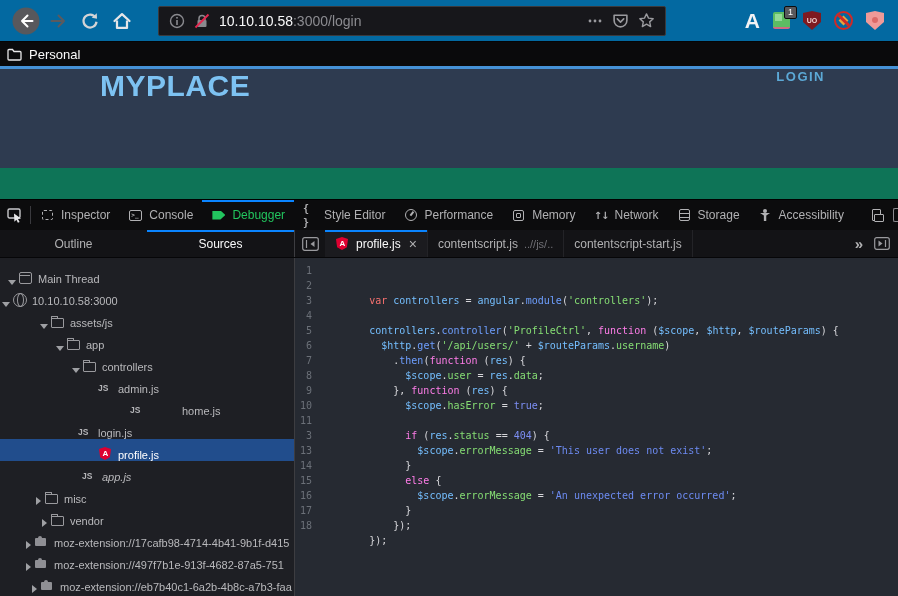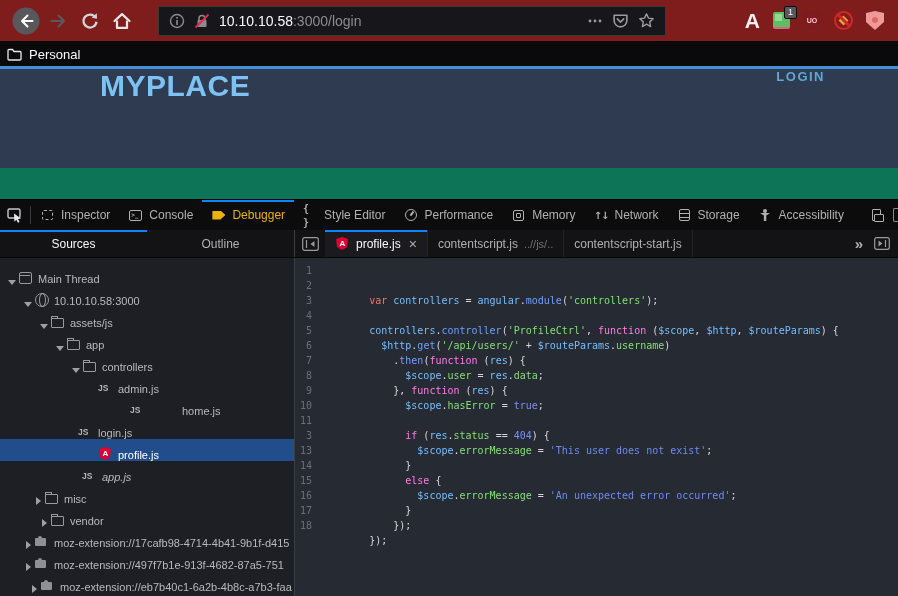--- a/index.html
+++ b/index.html
@@ -6,21 +6,21 @@
     --accent:#0a84ff; --container-line:#4591d7; --slate:#2e3b50; --brand:#7dc2f2;
     --login:#5ca9d6; --green:#0e7457; --selrow:#214d8c; --angular:#dd0031;
     --tok-pl:#d7d7db; --tok-cy:#75bfff; --tok-bl:#6e9fff; --tok-gr:#86de74;
     --tok-pk:#ff7de9; --tok-rd:#f7716f; --tok-nv:#7d8ff5; --tok-sb:#6d8bf2;
   }
   *{box-sizing:border-box;margin:0;padding:0}
   html,body{width:898px;height:596px;overflow:hidden}
   body{background:#0c0c0d;font-family:"Liberation Sans",sans-serif;-webkit-font-smoothing:antialiased}
 
   
-  .navbar{height:42px;display:flex;align-items:center;padding:0 10px;background:#7f1d1d;border-bottom:1px solid #050507}
+  .navbar{height:42px;display:flex;align-items:center;padding:0 10px;background:#0369a1;border-bottom:1px solid #050507}
   .navbtn{width:32px;height:32px;display:flex;align-items:center;justify-content:center;flex:0 0 auto}
   .urlbar{flex:0 0 508px;height:30px;margin:0 0 0 20px;background:#17171b;border:1px solid #3a3a3e;border-radius:2px;display:flex;align-items:center;padding:0 10px;gap:9px}
   .urltext{flex:1;font-size:14px;color:#f9f9fa;white-space:nowrap;overflow:hidden}
   .urltext .dim{color:#8b8b90}
   .nav-spacer{flex:1}
   .extgroup{display:flex;align-items:center;gap:13px;padding-right:4px}
   .ext-a{font-size:21px;font-weight:600;color:#f2f2f4;line-height:1}
   .ext-green{width:17px;height:17px;background:#5dbd63;border-bottom:2px solid #d06a84;border-radius:2px;position:relative}
   .ext-green::before{content:"";position:absolute;top:2px;left:2px;width:7px;height:7px;background:#93d996}
   .badge{position:absolute;top:-6px;right:-7px;background:#58585c;color:#fff;font-size:9px;line-height:11px;padding:0 3px;border-radius:2px;border:1px solid #0c0c0d}
@@ -42,21 +42,21 @@
   .brand{margin-left:100px;font-size:30px;font-weight:bold;color:var(--brand);letter-spacing:.5px}
   .login{margin-left:auto;margin-right:73px;font-size:13px;font-weight:bold;color:var(--login);letter-spacing:1.5px}
   .green-band{height:31px;background:var(--green)}
 
   
   .dt-toolbar{height:31px;background:#0c0c0d;display:flex;align-items:stretch;border-top:1px solid #000}
   .pickbtn{width:30px;display:flex;align-items:center;justify-content:center}
   .vsep{width:1px;background:#3a3a3e;margin:6px 0}
   .dtabs{display:flex;align-items:stretch}
   .dtab{display:flex;align-items:center;gap:6px;padding:0 9px;position:relative;color:#b1b1b3;font-size:12px;cursor:default}
-  .dtab.active{color:#eab308}
+  .dtab.active{color:#22c55e}
   .dtab.active::before{content:"";position:absolute;top:0;left:0;right:0;height:2px;background:var(--accent)}
   .dt-right{margin-left:auto;display:flex;align-items:center;gap:8px}
   .sliver{width:6px;height:14px;border:1px solid #8a8a8e;border-right:none;border-radius:2px 0 0 2px;margin-right:-1px}
 
   
   .tbi{display:flex;align-items:center;justify-content:center;width:15px;height:15px;flex:0 0 15px}
   .i-inspector{width:11px;height:10px;border:1px dashed currentColor;border-radius:2px}
   .i-console{width:13px;height:11px;border:1px solid currentColor;border-radius:2px;position:relative}
   .i-console::before{content:">_";position:absolute;top:0px;left:1px;font:bold 6px "DejaVu Sans Mono",monospace;letter-spacing:0}
   .i-debugger{width:13px;height:9px;background:currentColor;clip-path:polygon(0 0,62% 0,100% 50%,62% 100%,0 100%)}
@@ -273,22 +273,22 @@
   <div class="dt-right">
     <span class="tbi">
         <span class="i-devices"></span>
       </span>
     <span class="sliver"></span>
   </div>
 </div>
 
 <div class="dt-row2">
   <div class="srcout">
+    <div class="stab">Outline</div>
     <div class="stab active">Sources</div>
-    <div class="stab">Outline</div>
   </div>
   <div class="etabs">
     <div class="collapsebtn">
       <svg width="17" height="14" viewBox="0 0 17 14">
         <rect x="0.7" y="0.7" width="15.6" height="12.6" rx="2" fill="none" stroke="#9a9a9e" stroke-width="1.2"></rect>
         <line x1="4.5" y1="3" x2="4.5" y2="11" stroke="#9a9a9e" stroke-width="1.2"></line>
         <path d="M12.5 4 L8.5 7 L12.5 10 Z" fill="#9a9a9e"></path>
       </svg>
     </div>
     <div style="display:flex;align-items:stretch">
@@ -323,21 +323,21 @@
 </div>
 
 <div class="dt-main">
   <div class="sources">
 
   <div class="trow" style="padding-left: 6px;">
         <span class="twisty open"></span>
         <span class="ticon t-window"></span>
         <span class="tlabel">Main Thread</span>
       </div>
-      <div class="trow" style="padding-left: 22px;">
+      <div class="trow" style="">
         <span class="twisty open"></span>
         <span class="ticon t-globe"></span>
         <span class="tlabel">10.10.10.58:3000</span>
       </div>
       <div class="trow" style="padding-left: 38px;">
         <span class="twisty open"></span>
         <span class="ticon t-folder"></span>
         <span class="tlabel">assets/js</span>
       </div>
       <div class="trow" style="padding-left: 54px;">

